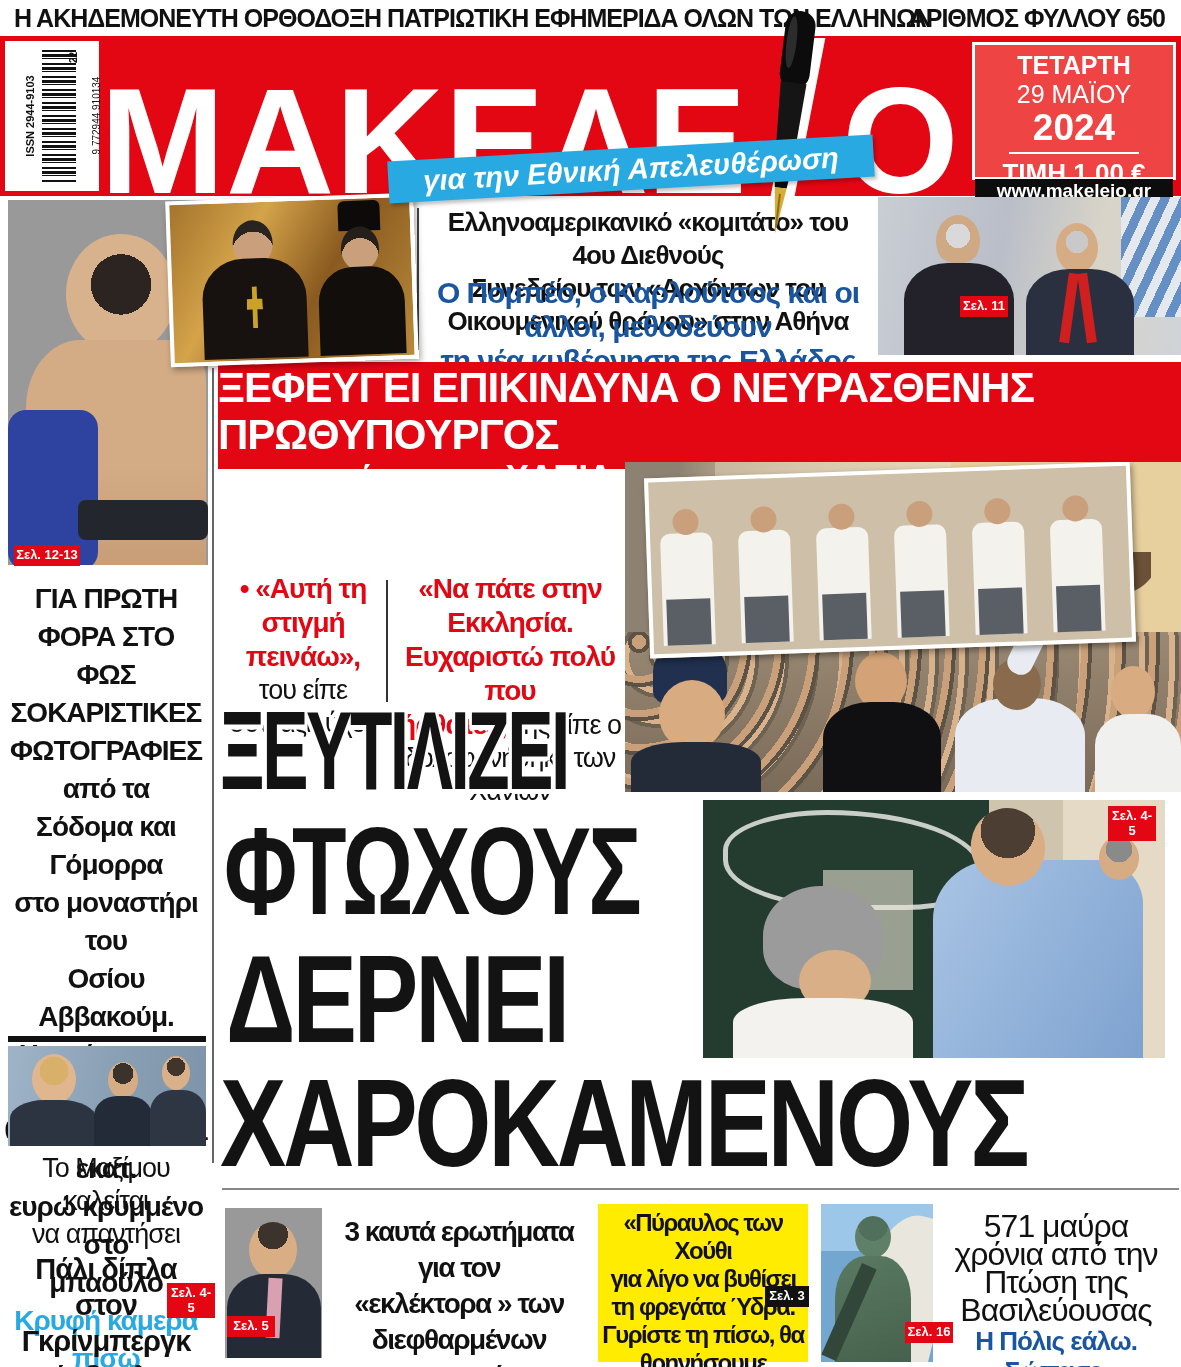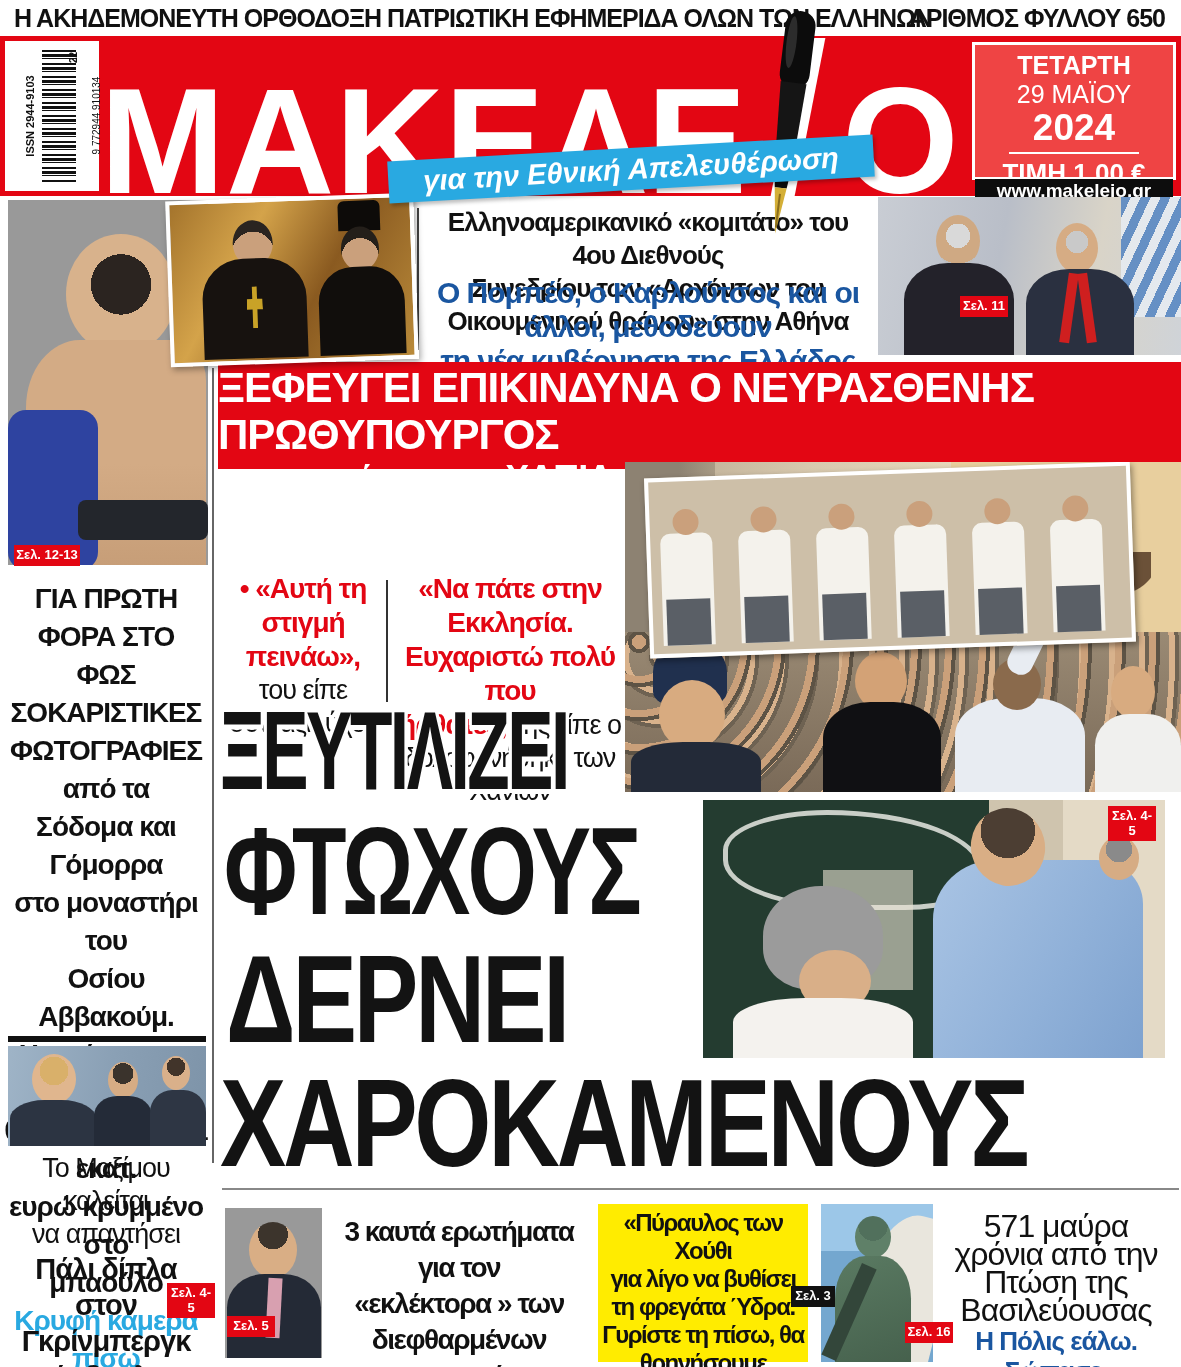--- a/index.html
+++ b/index.html
@@ -278,21 +278,21 @@
   <div id="pitsilis" class="photo" style="background:linear-gradient(160deg,#7fb3d5 0%,#569ac4 55%,#44341 0,#4a89b8 100%);">
     <div class="head" style="left:24px;top:14px;width:48px;height:56px;background:radial-gradient(circle at 50% 22%,#3c342c 0 30%,#d9ae85 30%);"></div>
     <div class="torso" style="left:2px;top:66px;width:94px;height:84px;background:#242a36;"></div>
     <div style="position:absolute;left:42px;top:70px;width:14px;height:60px;background:#d8a0b0;transform:rotate(3deg);"></div>
   </div>
   <div class="badge" style="left:227px;top:1316px;width:44px;">Σελ. 5</div>
 
   <div id="bot1text" class="abs">3 καυτά ερωτήματα για τον<br>«εκλέκτορα »  των<br>διεφθαρμένων εφοριακών,<br>Γ. Πιτσιλή της ΑΑΔΕ</div>
 
   <div id="yellowbox" class="abs">«Πύραυλος των Χούθι<br>για λίγο να βυθίσει<br>τη φρεγάτα Ύδρα.<br>Γυρίστε τη πίσω, θα<br>θρηνήσουμε νεκρούς»</div>
-  <div class="badge dark" style="left:791px;top:1286px;width:40px;">Σελ. 3</div>
+  <div class="badge dark" style="left:765px;top:1286px;width:40px;">Σελ. 3</div>
 
   <div id="statue" class="photo" style="background:linear-gradient(180deg,#9cc7e8 0 30%,#74a7cf 30% 100%);">
     <div style="position:absolute;left:44px;top:10px;width:80px;height:150px;background:#e9e6dd;transform:rotate(14deg);border-radius:50% 10% 0 0;"></div>
     <div class="head" style="left:34px;top:12px;width:36px;height:42px;background:radial-gradient(circle at 50% 24%,#51705c 0 40%,#5f8068 40%);"></div>
     <div class="torso" style="left:14px;top:52px;width:76px;height:106px;background:linear-gradient(160deg,#5a7a62 0%,#46614d 100%);"></div>
     <div style="position:absolute;left:20px;top:58px;width:16px;height:100px;background:#33463a;transform:rotate(24deg);"></div>
   </div>
   <div class="badge" style="left:905px;top:1322px;width:44px;">Σελ. 16</div>
 
   <div id="bot3" class="abs">

